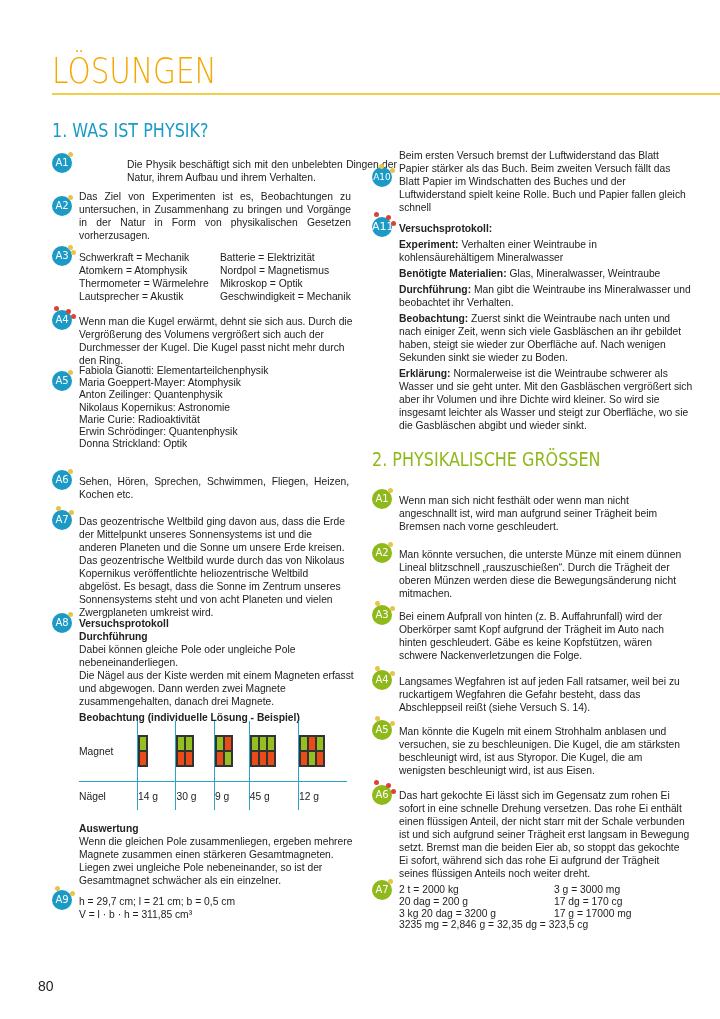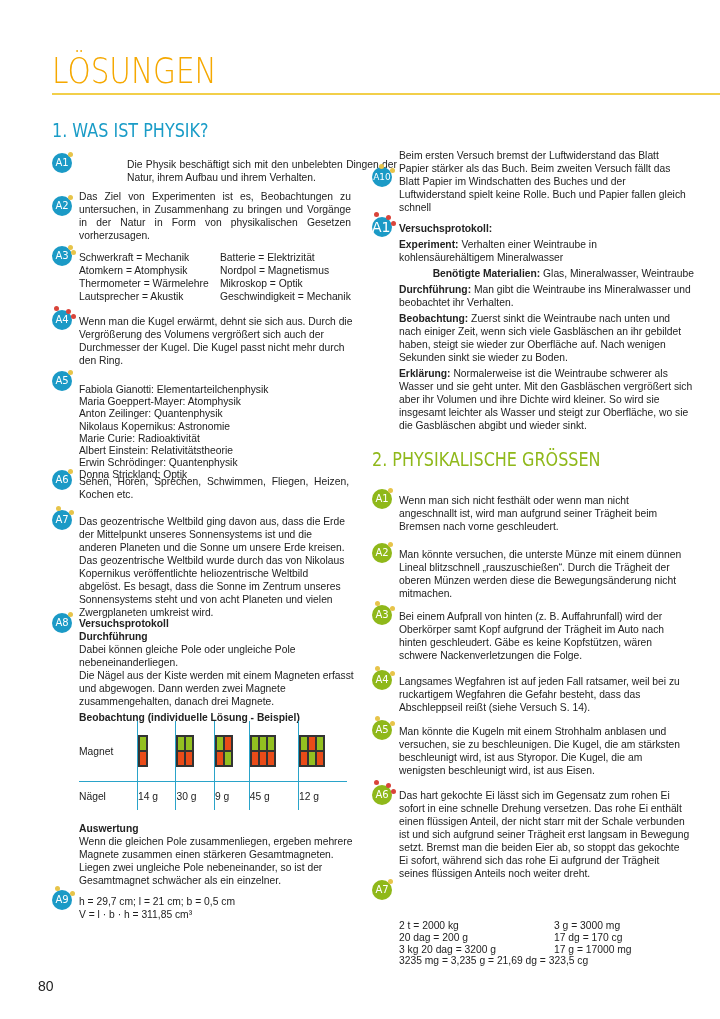--- a/index.html
+++ b/index.html
@@ -53,27 +53,26 @@
   <span>Thermometer = Wärmelehre</span>
     <span>Mikroskop = Optik</span>
   <span>Lautsprecher = Akustik</span>
     <span>Geschwindigkeit = Mechanik</span>
 </div>
 
 <div class="badge blue" style="left:52px;top:310px;"><span>A4</span><span class="dot red" style="left:2px;top:-4px;"></span><span class="dot red" style="right:1px;top:-1px;"></span><span class="dot red" style="right:-4px;top:4px;"></span></div>
 <div class="item txt" style="left:79px;top:315px;width:275px;">Wenn man die Kugel erwärmt, dehnt sie sich aus. Durch die Vergrößerung des Volumens vergrößert sich auch der Durchmesser der Kugel. Die Kugel passt nicht mehr durch den Ring.</div>
 
 <div class="badge blue" style="left:52px;top:371px;"><span>A5</span><span class="dot" style="right:-1px;top:-1px;"></span></div>
-<div class="item txt" style="left:79px;top:384px;width:275px;line-height:12.2px;">
+<div class="item txt" style="left:79px;top:365px;width:275px;line-height:12.2px;">
   <p>Fabiola Gianotti: Elementarteilchenphysik</p>
   <p>Maria Goeppert-Mayer: Atomphysik</p>
   <p>Anton Zeilinger: Quantenphysik</p>
   <p>Nikolaus Kopernikus: Astronomie</p>
   <p>Marie Curie: Radioaktivität</p>
-  <p>Albert Einstein: Relativitätstheorie</p>
   <p>Erwin Schrödinger: Quantenphysik</p>
   <p>Donna Strickland: Optik</p>
 </div>
 
 <div class="badge blue" style="left:52px;top:470px;"><span>A6</span><span class="dot" style="right:-1px;top:-1px;"></span></div>
 <div class="item txt" style="left:79px;top:475px;width:270px;text-align:justify;">Sehen, Hören, Sprechen, Schwimmen, Fliegen, Heizen, Kochen etc.</div>
 
 <div class="badge blue" style="left:52px;top:510px;"><span>A7</span><span class="dot" style="left:4px;top:-4px;"></span><span class="dot" style="right:-2px;top:0px;"></span></div>
 <div class="item txt" style="left:79px;top:515px;width:272px;">Das geozentrische Weltbild ging davon aus, dass die Erde der Mittelpunkt unseres Sonnensystems ist und die anderen Planeten und die Sonne um unsere Erde kreisen. Das geozentrische Weltbild wurde durch das von Nikolaus Kopernikus veröffentlichte heliozentrische Weltbild abgelöst. Es besagt, dass die Sonne im Zentrum unseres Sonnensystems steht und von acht Planeten und vielen Zwergplaneten umkreist wird.</div>
 
@@ -163,25 +162,25 @@
 
 <div class="badge blue" style="left:52px;top:890px;"><span>A9</span><span class="dot" style="left:3px;top:-4px;"></span><span class="dot" style="right:-3px;top:1px;"></span></div>
 <div class="item txt" style="left:79px;top:895px;width:275px;font-style:normal;">
   <p>h = 29,7 cm; l = 21 cm; b = 0,5 cm</p>
   <p>V = l · b · h = 311,85 cm³</p>
 </div>
 
 <div class="badge blue" style="left:372px;top:144px;font-size:9px;margin-top:23px;"><span>A10</span><span class="dot" style="left:7px;top:-3px;"></span><span class="dot" style="right:-3px;top:1px;"></span></div>
 <div class="item txt" style="left:399px;top:149px;width:290px;">Beim ersten Versuch bremst der Luftwiderstand das Blatt Papier stärker als das Buch. Beim zweiten Versuch fällt das Blatt Papier im Windschatten des Buches und der Luftwiderstand spielt keine Rolle. Buch und Papier fallen gleich schnell</div>
 
-<div class="badge blue" style="left:372px;top:217px;font-size:14px;"><span>A11</span><span class="dot red" style="left:2px;top:-5px;"></span><span class="dot red" style="right:1px;top:-2px;"></span><span class="dot red" style="right:-4px;top:4px;"></span></div>
+<div class="badge blue" style="left:372px;top:217px;font-size:11px;"><span>A11</span><span class="dot red" style="left:2px;top:-5px;"></span><span class="dot red" style="right:1px;top:-2px;"></span><span class="dot red" style="right:-4px;top:4px;"></span></div>
 <div class="item txt" style="left:399px;top:222px;width:295px;">
   <p class="b" style="margin-bottom:3px;">Versuchsprotokoll:</p>
   <p style="margin-bottom:3px;"><span class="b">Experiment:</span> <span>Verhalten einer Weintraube in kohlensäurehältigem Mineralwasser</span></p>
-  <p style="margin-bottom:3px;text-align:right;"><span class="b">Benötigte Materialien:</span> <span>Glas, Mineralwasser, Weintraube</span></p>
+  <p style="margin-bottom:3px;"><span class="b">Benötigte Materialien:</span> <span>Glas, Mineralwasser, Weintraube</span></p>
   <p style="margin-bottom:3px;"><span class="b">Durchführung:</span> <span>Man gibt die Weintraube ins Mineralwasser und beobachtet ihr Verhalten.</span></p>
   <p style="margin-bottom:3px;"><span class="b">Beobachtung:</span> <span>Zuerst sinkt die Weintraube nach unten und nach einiger Zeit, wenn sich viele Gasbläschen an ihr gebildet haben, steigt sie wieder zur Oberfläche auf. Nach wenigen Sekunden sinkt sie wieder zu Boden.</span></p>
   <p><span class="b">Erklärung:</span> <span>Normalerweise ist die Weintraube schwerer als Wasser und sie geht unter. Mit den Gasbläschen vergrößert sich aber ihr Volumen und ihre Dichte wird kleiner. So wird sie insgesamt leichter als Wasser und steigt zur Oberfläche, wo sie die Gasbläschen abgibt und wieder sinkt.</span></p>
 </div>
 
 <div class="sec-head sec2">2. PHYSIKALISCHE GRÖSSEN</div>
 
 <div class="badge green" style="left:372px;top:489px;"><span>A1</span><span class="dot" style="right:-1px;top:-1px;"></span></div>
 <div class="item txt" style="left:399px;top:494px;width:290px;">Wenn man sich nicht festhält oder wenn man nicht angeschnallt ist, wird man aufgrund seiner Trägheit beim Bremsen nach vorne geschleudert.</div>
 
@@ -194,25 +193,25 @@
 <div class="badge green" style="left:372px;top:670px;"><span>A4</span><span class="dot" style="left:3px;top:-4px;"></span><span class="dot" style="right:-3px;top:1px;"></span></div>
 <div class="item txt" style="left:399px;top:675px;width:290px;">Langsames Wegfahren ist auf jeden Fall ratsamer, weil bei zu ruckartigem Wegfahren die Gefahr besteht, dass das Abschleppseil reißt (siehe Versuch S. 14).</div>
 
 <div class="badge green" style="left:372px;top:720px;"><span>A5</span><span class="dot" style="left:3px;top:-4px;"></span><span class="dot" style="right:-3px;top:1px;"></span></div>
 <div class="item txt" style="left:399px;top:725px;width:290px;">Man könnte die Kugeln mit einem Strohhalm anblasen und versuchen, sie zu beschleunigen. Die Kugel, die am stärksten beschleunigt wird, ist aus Styropor. Die Kugel, die am wenigsten beschleunigt wird, ist aus Eisen.</div>
 
 <div class="badge green" style="left:372px;top:785px;"><span>A6</span><span class="dot red" style="left:2px;top:-5px;"></span><span class="dot red" style="right:1px;top:-2px;"></span><span class="dot red" style="right:-4px;top:4px;"></span></div>
 <div class="item txt" style="left:399px;top:789px;width:292px;">Das hart gekochte Ei lässt sich im Gegensatz zum rohen Ei sofort in eine schnelle Drehung versetzen. Das rohe Ei enthält einen flüssigen Anteil, der nicht starr mit der Schale verbunden ist und sich aufgrund seiner Trägheit erst langsam in Bewegung setzt. Bremst man die beiden Eier ab, so stoppt das gekochte Ei sofort, während sich das rohe Ei aufgrund der Trägheit seines flüssigen Anteils noch weiter dreht.</div>
 
 <div class="badge green" style="left:372px;top:880px;"><span>A7</span><span class="dot" style="right:-1px;top:-1px;"></span></div>
-<div class="item txt" style="left:399px;top:884px;width:300px;line-height:11.8px;margin-top:36px;">
+<div class="item txt" style="left:399px;top:884px;width:300px;line-height:11.8px;">
   <div style="display:grid;grid-template-columns:155px auto;">
     <span>2 t = 2000 kg</span>
       <span>3 g = 3000 mg</span>
     <span>20 dag = 200 g</span>
       <span>17 dg = 170 cg</span>
     <span>3 kg 20 dag = 3200 g</span>
       <span>17 g = 17000 mg</span>
   </div>
-  <p>3235 mg = 3,235 g = 21,69 dg = 323,5 cg</p>
+  <p>3235 mg = 2,846 g = 32,35 dg = 323,5 cg</p>
 </div>
 
 <div class="pnum">80</div>
 
 </body></html>

